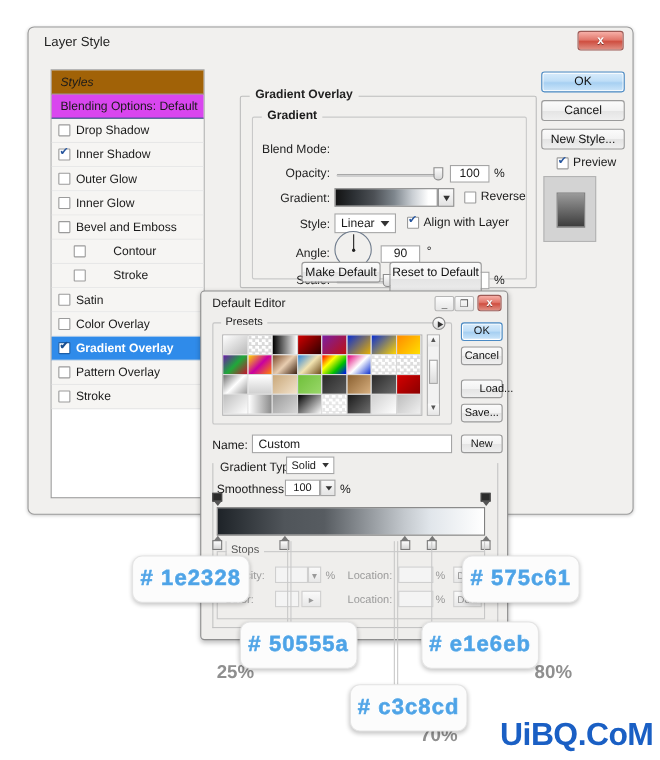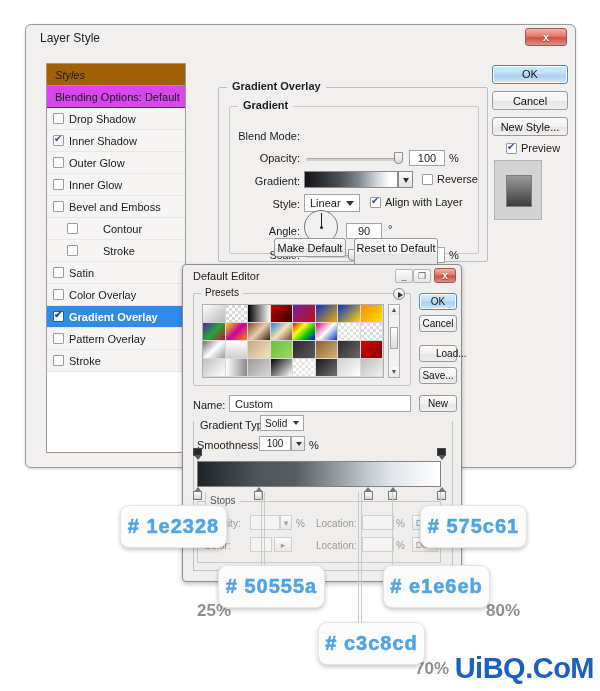--- a/index.html
+++ b/index.html
@@ -578,15 +578,15 @@
 <div class="connector" style="left:205px; top:492px; height:30px;"></div>
 
 <div class="callout" style="left:120px; top:505px; width:107px; height:43px;"># 1e2328</div>
 <div class="callout" style="left:420px; top:505px; width:107px; height:43px;"># 575c61</div>
 <div class="callout" style="left:218px; top:565px; width:107px; height:43px;"># 50555a</div>
 <div class="callout" style="left:383px; top:565px; width:107px; height:43px;"># e1e6eb</div>
 <div class="callout" style="left:318px; top:622px; width:107px; height:43px;"># c3c8cd</div>
 
 <div class="pct-label" style="left:197px; top:601px;">25%</div>
 <div class="pct-label" style="left:486px; top:601px;">80%</div>
-<div class="pct-label" style="left:415px; top:659px;">70%</div>
+<div class="pct-label" style="left:382px; top:659px;">70%</div>
 
 <div id="watermark">UiBQ.CoM</div>
 
 </body></html>

